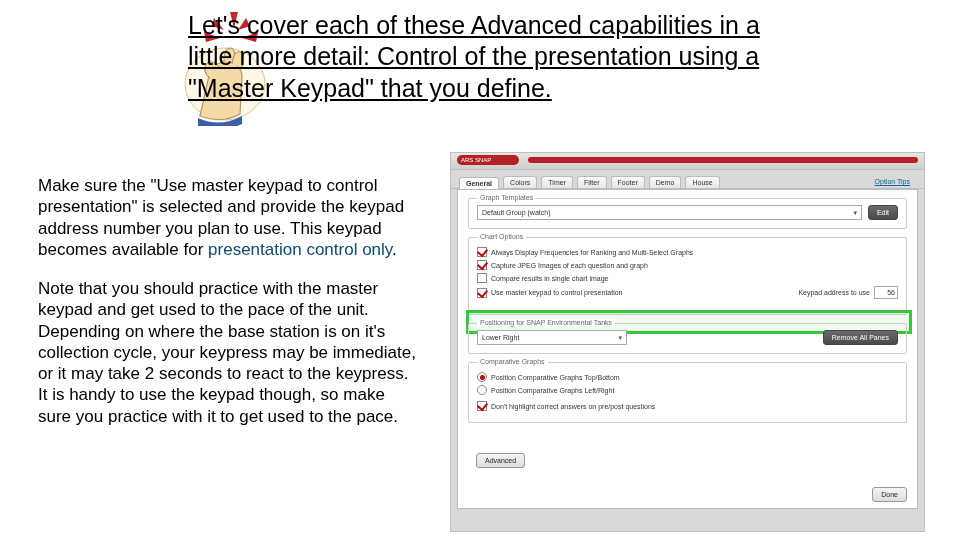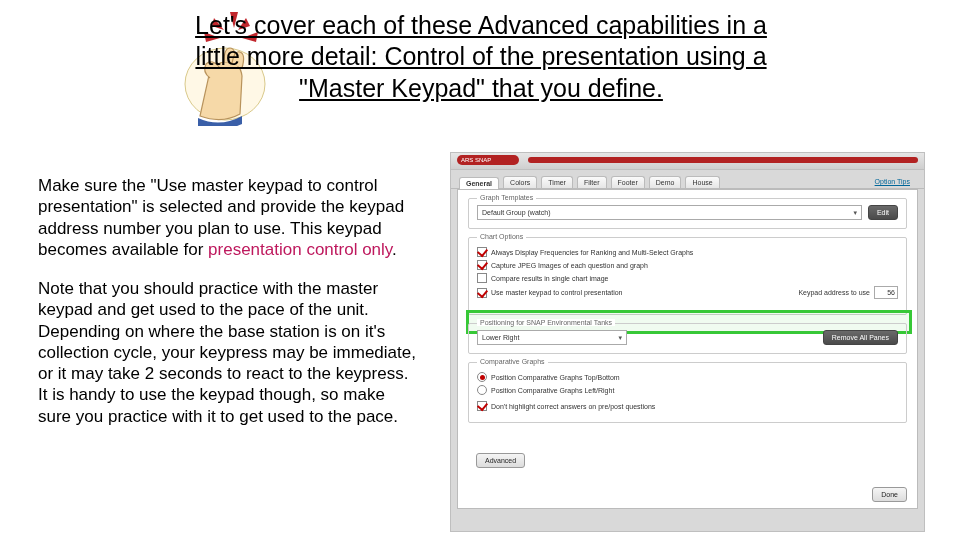--- a/index.html
+++ b/index.html
@@ -13,24 +13,24 @@
     overflow: hidden;
   }
   .slide {
     position: relative;
     width: 960px;
     height: 540px;
   }
   
   .header {
     position: absolute;
-    left: 171px;
+    left: 188px;
     top: 10px;
     width: 620px;
-    text-align: center;
+    text-align: left;
     font-size: 25px;
     line-height: 1.25;
   }
   .header .u { text-decoration: underline; }
   
   .fist-icon {
     position: absolute;
     left: 180px;
     top: 6px;
     width: 90px;
@@ -39,21 +39,21 @@
   
   .body-col {
     position: absolute;
     left: 38px;
     top: 175px;
     width: 380px;
     font-size: 17px;
     line-height: 1.25;
   }
   .body-col p { margin: 0 0 18px 0; }
-  .red { color: #be185d; }
+  .red { color: #0c4a6e; }
 
   
   .dialog {
     position: absolute;
     left: 450px;
     top: 152px;
     width: 475px;
     height: 380px;
     background: #d9d9d9;
     border: 1px solid #bfbfbf;

